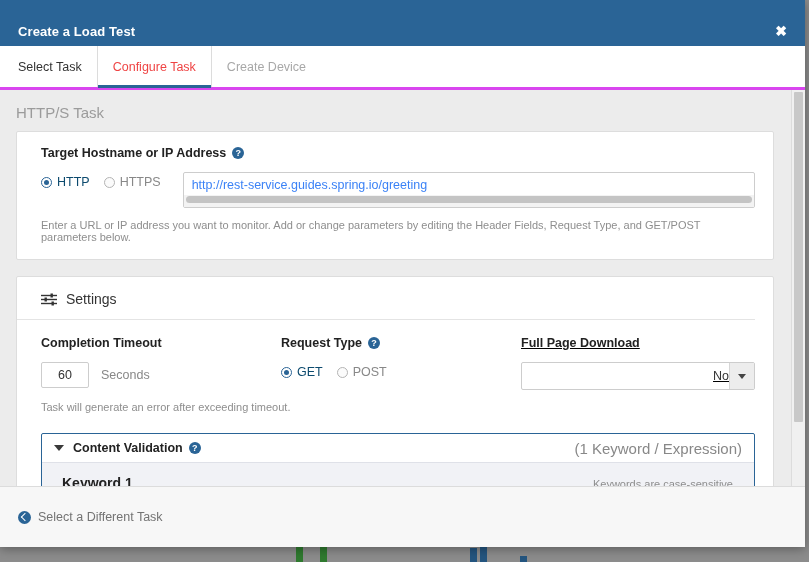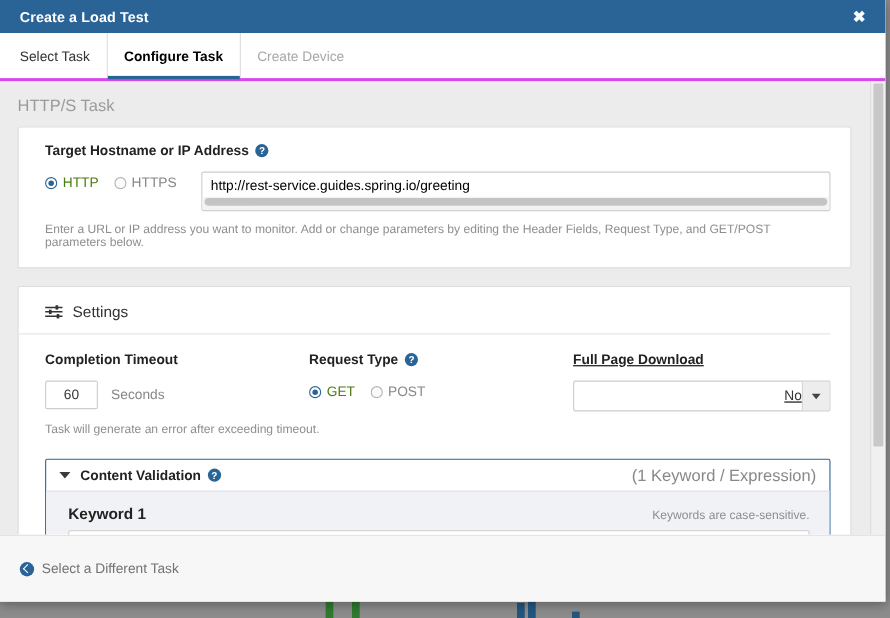--- a/index.html
+++ b/index.html
@@ -47,21 +47,21 @@
   }
 
   
   #titlebar {
     height: 30px;
     background: #2a6496;
     color: #ffffff;
     display: flex;
     align-items: center;
     justify-content: space-between;
-    padding: 0 14px 0 18px;
+    padding: 16px 14px 0 18px;
     flex: 0 0 auto;
   }
   #titlebar .title {
     font-size: 13px;
     font-weight: bold;
     letter-spacing: .1px;
   }
   #titlebar .close {
     font-size: 14px;
     font-weight: bold;
@@ -86,22 +86,22 @@
     padding: 0 15px;
     font-size: 12.5px;
     color: #333333;
     border-right: 1px solid #dcdcdc;
     position: relative;
     cursor: pointer;
     white-space: nowrap;
   }
   .tab:first-child { padding-left: 0; }
   .tab.active {
-    font-weight: bold;
-    color: #000000;
+    font-weight: normal;
+    color: #ef4444;
     align-items: center;
   }
   .tab.active::after {
     content: "";
     position: absolute;
     left: 0; right: 0; bottom: -1px;
     height: 3px;
     background: #2a6496;
   }
   .tab.disabled {
@@ -189,21 +189,21 @@
     display: flex;
     align-items: center;
     gap: 14px;
     padding-top: 3px;
   }
   .radio {
     display: flex;
     align-items: center;
     gap: 5px;
     font-size: 12.5px;
-    color: #4d7c0f;
+    color: #0c4a6e;
     cursor: pointer;
     white-space: nowrap;
   }
   .radio .dot {
     width: 11px;
     height: 11px;
     border-radius: 50%;
     border: 1px solid #b4b4b4;
     background: #fbfbfb;
     box-sizing: border-box;
@@ -225,21 +225,21 @@
 
   .url-box {
     flex: 1 1 auto;
     margin-left: 22px;
     border: 1px solid #cdcdcd;
     background: #ffffff;
     border-radius: 2px;
   }
   .url-box .val {
     font-size: 12.5px;
-    color: #000000;
+    color: #3b82f6;
     padding: 5px 8px 3px 8px;
     white-space: nowrap;
     overflow: hidden;
   }
   .url-box .hscroll {
     height: 9px;
     background: #f3f3f3;
     padding: 1px 2px 2px 2px;
   }
   .url-box .hscroll i {

